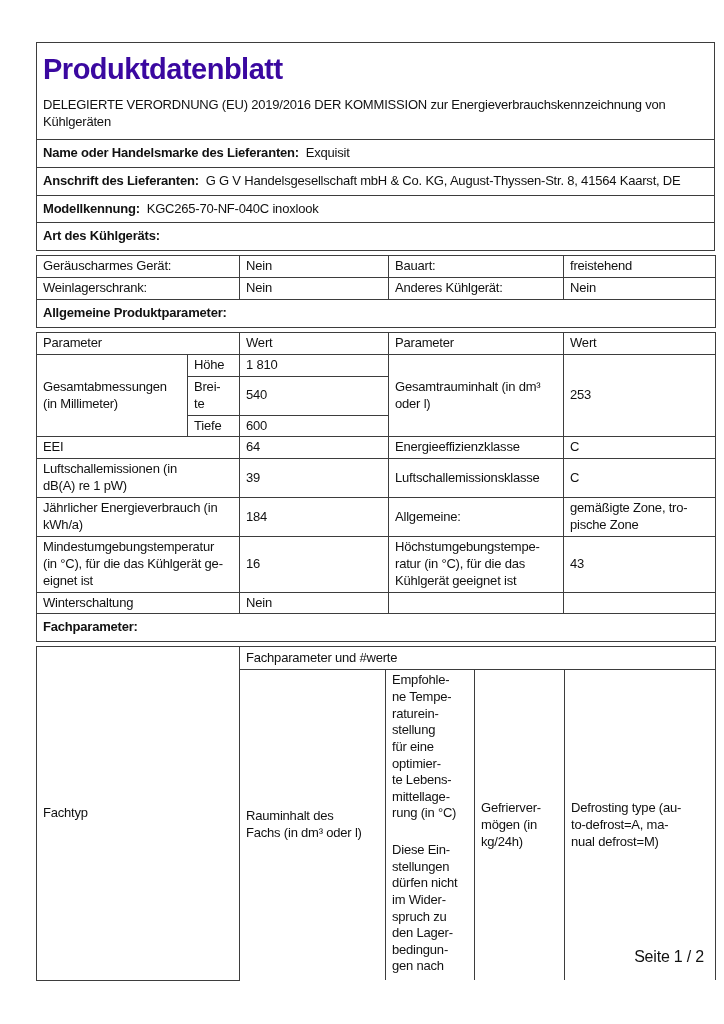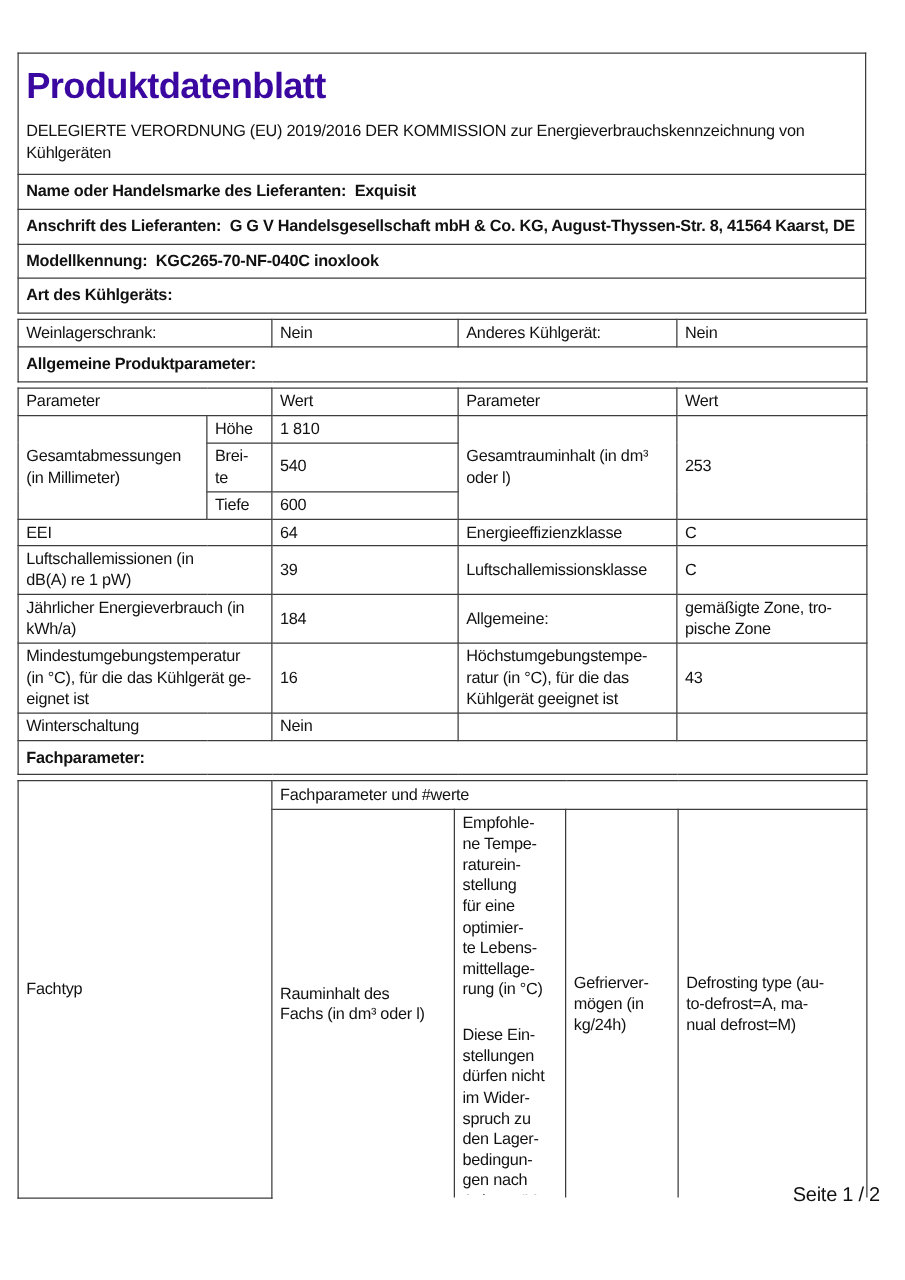--- a/index.html
+++ b/index.html
@@ -7,40 +7,40 @@
     position: relative;
     width: 724px;
     height: 1024px;
     background: #ffffff;
     font-family: "Liberation Sans", sans-serif;
     font-size: 13px;
     letter-spacing: -0.2px;
     color: #111;
     overflow: hidden;
   }
-  .content { position: absolute; left: 14px; top: 42px; width: 679px; }
+  .content { position: absolute; left: 36px; top: 42px; width: 679px; }
 
   table { border-collapse: collapse; table-layout: fixed; width: 679px; margin: 0 0 4px 0; }
   td { border: 1px solid #3d3d3d; padding: 2px 6px; vertical-align: middle; line-height: 1.3; overflow: hidden; }
   .pre { white-space: pre-line; }
   .center { text-align: left; }
   .vtop { vertical-align: top; }
 
   .title-cell { padding: 6px 6px 8px 6px; }
   h1.title {
     margin: 2px 0 7px 0;
     font-size: 29px;
     letter-spacing: -0.5px;
     color: #3A08A0;
     font-weight: bold;
   }
   .subtitle { line-height: 1.35; }
 
   .kv .label { font-weight: bold; }
-  .kv .value { font-weight: bold; }
+  .kv .value { font-weight: normal; }
   .kv td { padding: 5px 6px; }
 
   .sect td { font-weight: bold; padding: 5px 6px; }
 
   tr.h20 { height: 20px; }
   tr.h21 { height: 21px; }
   tr.h23 { height: 23px; }
   tr.h24 { height: 24px; }
   tr.h37 { height: 37px; }
   tr.h38 { height: 38px; }
@@ -101,20 +101,26 @@
       </table>
 
     <table>
       <colgroup>
           <col style="width:203px">
           <col style="width:149px">
           <col style="width:175px">
           <col style="width:152px">
         </colgroup>
       <tbody>
+          <tr class="h21">
+        <td>Geräuscharmes Gerät:</td>
+        <td>Nein</td>
+        <td>Bauart:</td>
+        <td>freistehend</td>
+      </tr>
       <tr class="h21">
         <td>Weinlagerschrank:</td>
         <td>Nein</td>
         <td>Anderes Kühlgerät:</td>
         <td>Nein</td>
       </tr>
       <tr class="sect h24">
         <td colspan="4">Allgemeine Produktparameter:</td>
       </tr>
     </tbody>

